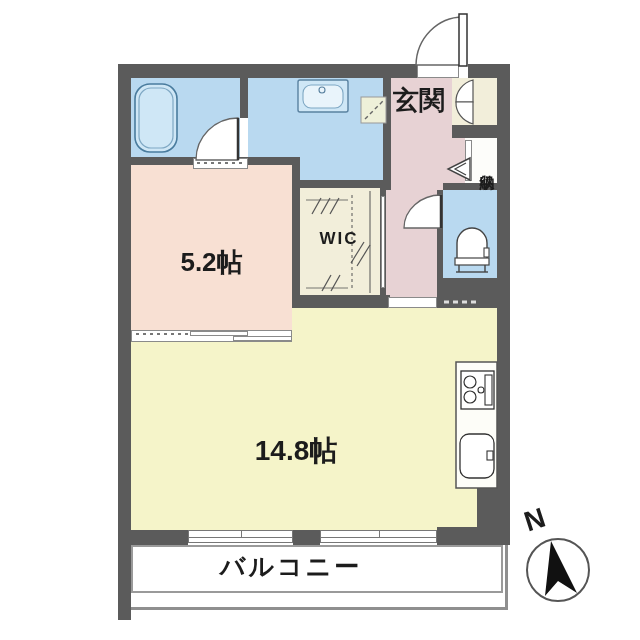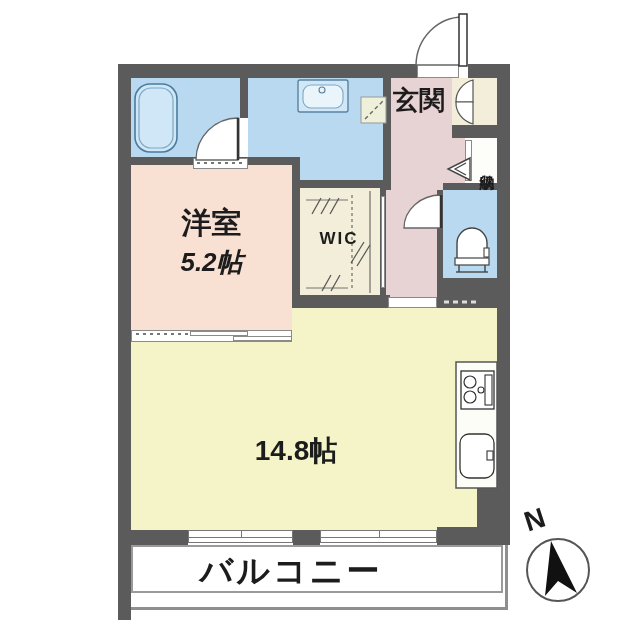--- a/index.html
+++ b/index.html
@@ -162,27 +162,26 @@
       <line x1="136" y1="334" x2="190" y2="334" stroke-width="2" stroke-dasharray="3,4"></line>
       <line x1="444" y1="302" x2="477" y2="302" stroke="#ddd" stroke-width="3" stroke-dasharray="5,4"></line>
     </g>
 
     <g>
       <circle cx="558" cy="570" r="31" fill="#fff" stroke="#555" stroke-width="2"></circle>
       <polygon points="551,541 577,593 558,581 545,596" fill="#111"></polygon>
     </g>
   </svg>
 
-  <div class="label" style="left:131px;top:206px;width:161px;font-size:30px;">洋室</div>
-  <div class="label" style="left:131px;top:248px;width:161px;font-size:26px;font-style:italic;">5.2帖</div>
+  <div class="label" style="left:131px;top:248px;width:161px;font-size:26px;">5.2帖</div>
 
   <div class="label" style="left:131px;top:436px;width:330px;font-size:28px;">14.8帖</div>
 
   <div class="label" style="left:298px;top:230px;width:82px;font-size:17px;letter-spacing:2px;">WIC</div>
 
   <div class="label" style="left:386px;top:86px;width:66px;font-size:26px;">玄関</div>
 
   <div class="label vtext" style="left:471px;top:141px;width:24px;height:44px;font-size:15px;">収納</div>
 
-  <div class="label" style="left:131px;top:553px;width:320px;font-size:33px;letter-spacing:3px;">バルコニー</div>
+  <div class="label" style="left:131px;top:553px;width:320px;font-size:25px;letter-spacing:3px;">バルコニー</div>
 
   <div class="label" style="left:518px;top:505px;width:34px;font-size:28px;transform:rotate(-18deg);">N</div>
 </div>
 
 </body></html>

